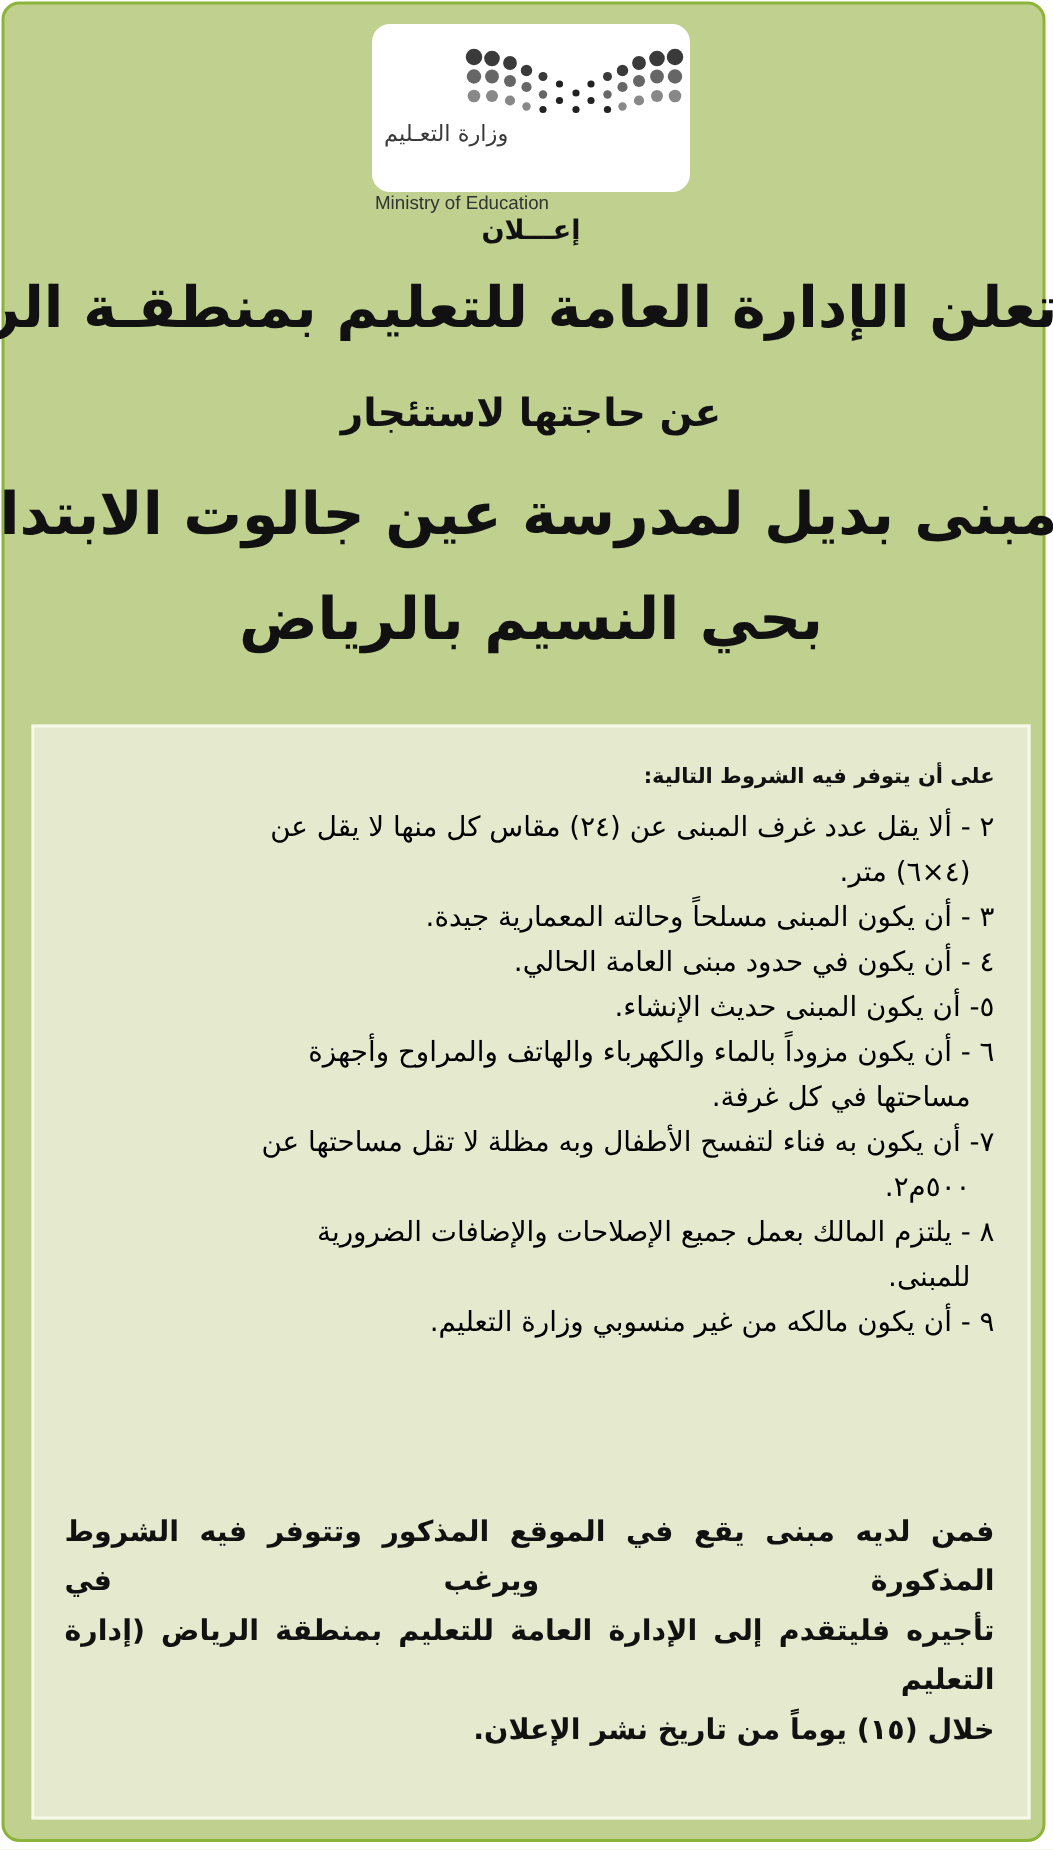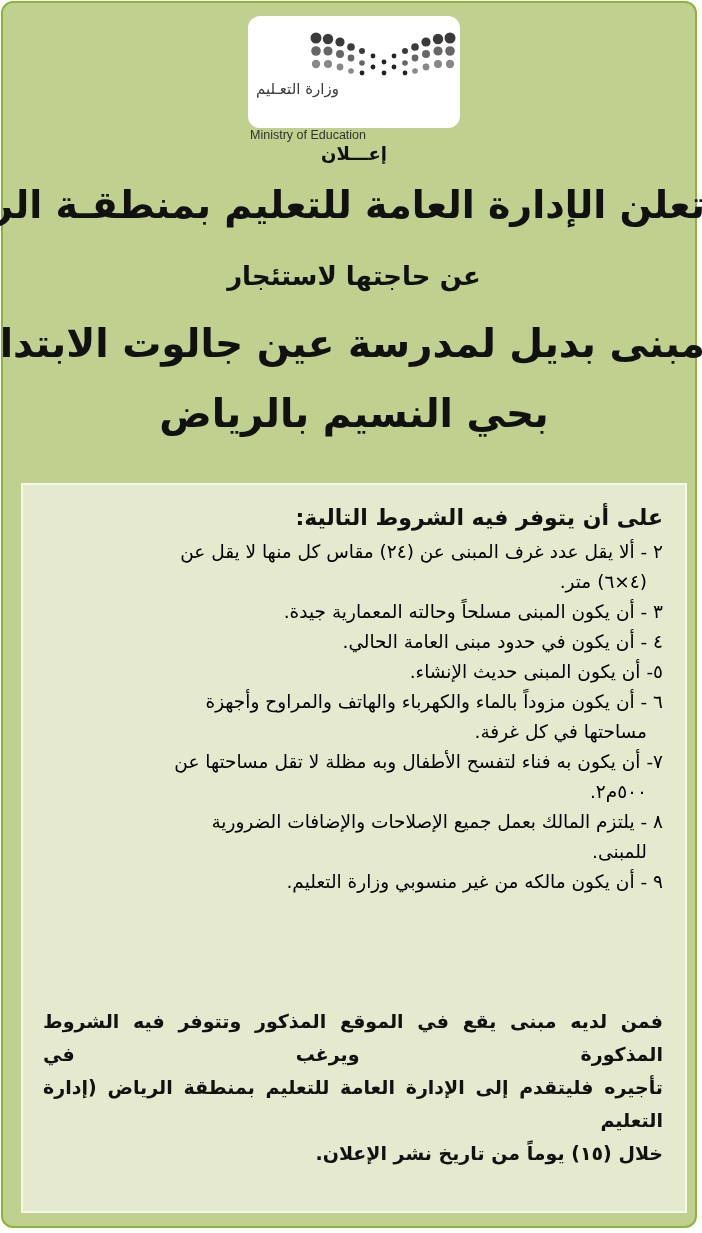--- a/index.html
+++ b/index.html
@@ -41,21 +41,21 @@
     .h-location { top: 388px; font-size: 39px; letter-spacing: -1px; }
 
     .panel {
       position: absolute; left: 18px; top: 480px; width: 666px; height: 730px;
       background: #e5e9cd; border: 2px solid #f6f8ea; box-sizing: border-box;
     }
     .body-text {
       position: absolute; right: 22px; left: 20px; direction: rtl; text-align: right;
       color: #111; font-weight: bold; font-family: "DejaVu Sans", sans-serif;
     }
-    .intro { top: 18px; font-size: 22px; line-height: 30px; }
+    .intro { top: 18px; font-size: 14px; line-height: 30px; }
     .cond {
       font-size: 18.5px; line-height: 30px; text-align: justify;
       text-align-last: right; position: relative;
     }
     .conds { position: absolute; right: 22px; left: 20px; top: 52px; direction: rtl; }
     .cond .cont { display: block; padding-right: 16px; text-align: right; }
     .closing {
       top: 520px; font-size: 19px; line-height: 33px; text-align: justify; text-align-last: right;
     }
     .closing-line { display: block; text-align: justify; text-align-last: justify; }

